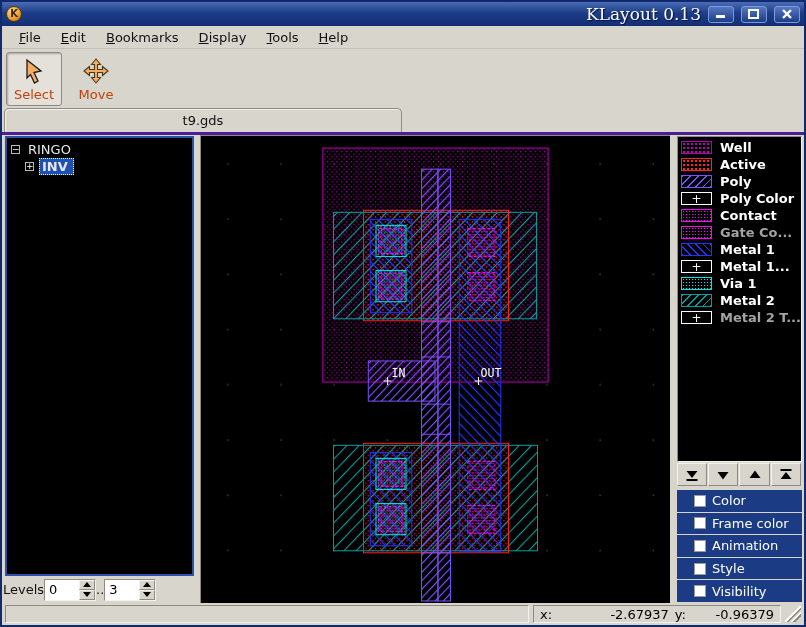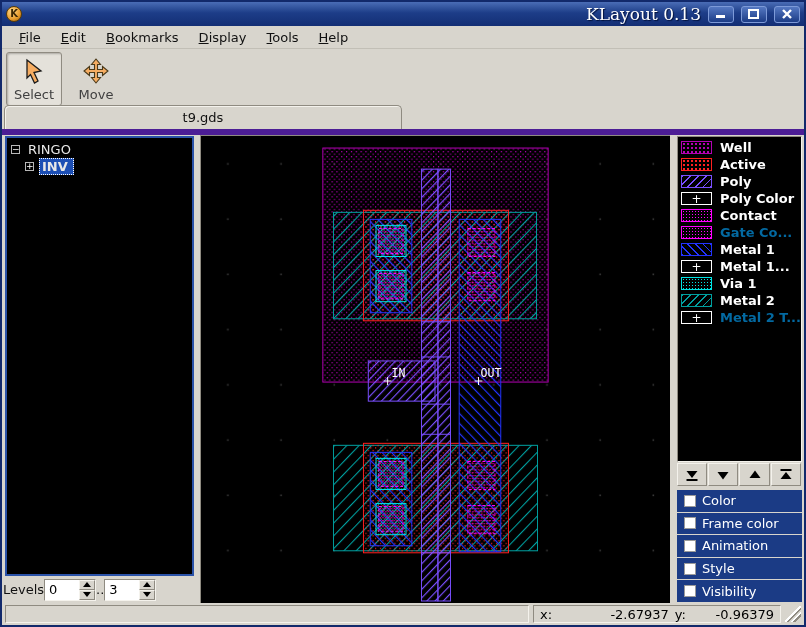--- a/index.html
+++ b/index.html
@@ -50,34 +50,34 @@
   .menu-item u { text-decoration:underline; }
 
   
   .toolbar {
     height:60px; flex:0 0 60px; display:flex; align-items:center;
     padding:2px 4px; gap:6px; background:#d8d5cd;
   }
   .tool-btn {
     width:56px; height:54px; display:flex; flex-direction:column;
     align-items:center; justify-content:center; gap:2px;
-    font-size:13px; color:#404040; border:1px solid transparent; border-radius:3px;
+    font-size:13px; color:#c2410c; border:1px solid transparent; border-radius:3px;
     background:transparent;
   }
   .tool-btn.active {
     background:#e4e1da;
     border:1px solid #8f8b81;
     box-shadow:inset 1px 1px 2px rgba(0,0,0,.25);
   }
   .tool-btn svg { display:block; }
 
   
   .tabbar {
     height:26px; flex:0 0 26px; position:relative;
-    background:#d8d5cd; border-bottom:6px solid #4c1d95;
+    background:#d8d5cd; border-bottom:3px solid #4c1d95;
     display:flex; align-items:flex-end;
   }
   .tab {
     width:398px; height:24px; margin-left:2px;
     background:#d8d5cd;
     border:1px solid #8f8b81; border-bottom:none;
     border-radius:5px 5px 0 0;
     box-shadow:inset 1px 1px 0 #f4f2ec;
     display:flex; align-items:center; justify-content:center;
     font-size:13px; color:#111;
@@ -139,33 +139,33 @@
   .layer-row { height:17px; display:flex; align-items:center; }
   .swatch {
     width:31px; height:13px; margin-left:3px; flex:0 0 31px;
     position:relative; background:#000;
   }
   .swatch.plus { display:flex; align-items:center; justify-content:center;
     color:#fff; font-size:12px; line-height:10px; }
   .layer-name {
     margin-left:8px; font-size:13px; font-weight:bold; color:#fff; white-space:nowrap;
   }
-  .layer-name.dim { color:#0369a1; font-weight:bold; }
+  .layer-name.dim { color:#a3a3a3; font-weight:bold; }
 
   .layer-toolbar { flex:0 0 24px; display:flex; margin-top:1px; }
   .lt-btn {
     flex:1; height:23px; margin-right:1px;
     background:#d8d5cd;
     border:1px solid; border-color:#f4f2ec #8f8b81 #8f8b81 #f4f2ec;
     display:flex; align-items:center; justify-content:center;
   }
   .prop-rows { flex:0 0 112px; display:flex; flex-direction:column; gap:1px; margin-top:3px; }
   .prop-row {
     flex:1; background:#1b3b85; display:flex; align-items:center;
-    color:#fff; font-size:13px; padding-left:7px;
+    color:#fff; font-size:13px; padding-left:17px;
   }
   .prop-box {
     width:12px; height:12px; background:#fff; border:1px solid #9a9a9a;
     margin-right:6px; flex:0 0 12px;
   }
 
   
   .statusbar {
     flex:0 0 22px; display:flex; align-items:center; gap:4px;
     padding:2px 3px; background:#d8d5cd;

